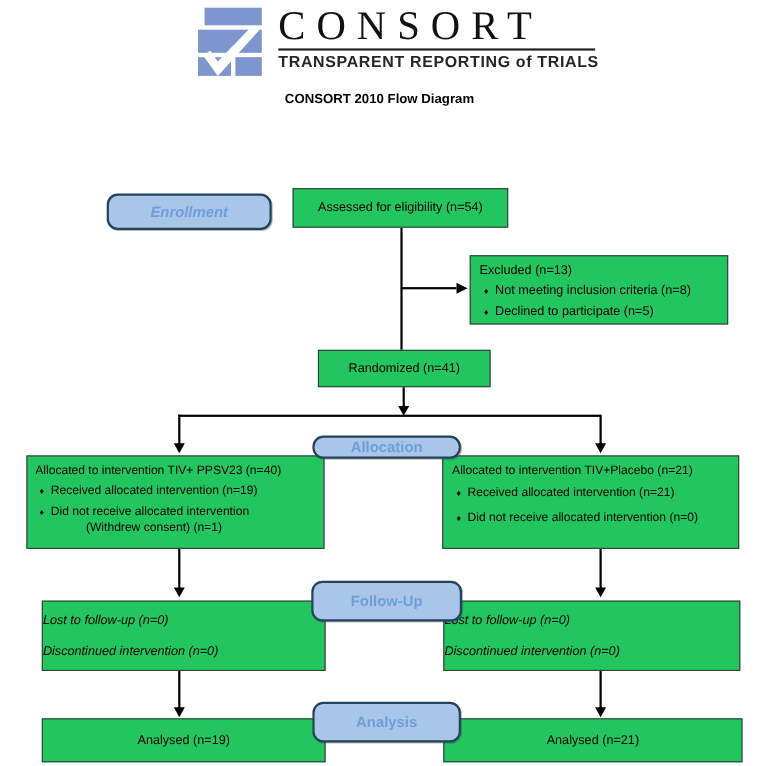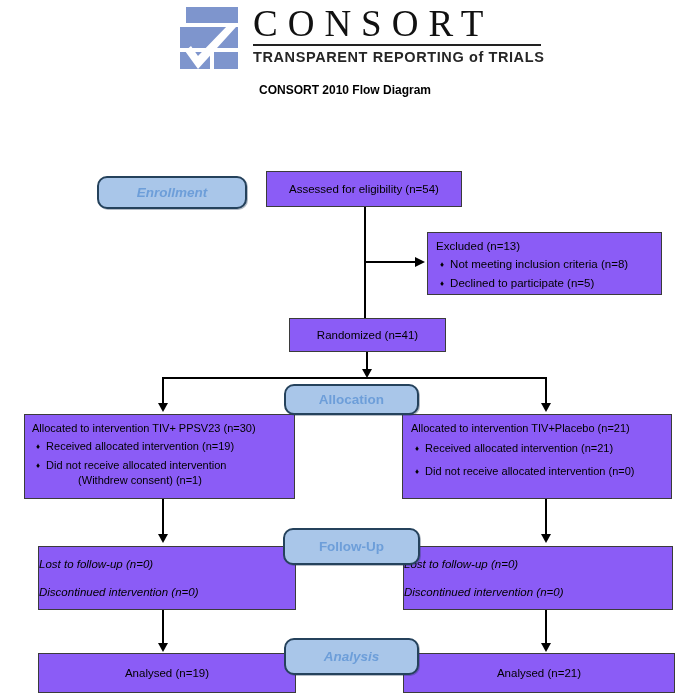--- a/index.html
+++ b/index.html
@@ -38,27 +38,27 @@
     position:absolute;z-index:6;
     background:var(--label-fill);
     border:2px solid var(--label-border);
     border-radius:10px;
     color:var(--label-text);
     font-weight:bold;font-size:13.5px;
     display:flex;align-items:center;justify-content:center;
     box-shadow:1px 1px 0 rgba(40,60,90,.35);
   }
   #pill-enrollment{left:97px;top:176px;width:150px;height:33px;font-style:italic;}
-  #pill-allocation{left:284px;top:384px;width:135px;height:31px;}
+  #pill-allocation{left:284px;top:396px;width:135px;height:21px;}
   #pill-followup{left:283px;top:528px;width:137px;height:37px;}
-  #pill-analysis{left:284px;top:638px;width:135px;height:37px;font-style:italic;}
+  #pill-analysis{left:284px;top:638px;width:135px;height:37px;}
 
   
   .box{
-    position:absolute;z-index:3;background:#8b5cf6;
+    position:absolute;z-index:3;background:#22c55e;
     border:1.5px solid var(--box-border);
     font-size:11.5px;color:#000;
   }
   .box.center{display:flex;align-items:center;justify-content:center;text-align:center;}
   #box-assessed{left:266px;top:171px;width:196px;height:36px;}
   #box-excluded{left:427px;top:232px;width:235px;height:63px;padding:7px 8px;}
   #box-randomized{left:289px;top:318px;width:157px;height:34px;}
   #box-alloc-left{left:24px;top:414px;width:271px;height:85px;padding:7px 6px 6px 7px;font-size:11px;}
   #box-alloc-right{left:402px;top:414px;width:270px;height:85px;padding:7px 22px 6px 8px;font-size:11px;}
   #box-followup-left{left:38px;top:546px;width:258px;height:64px;}
@@ -136,21 +136,21 @@
       <span class="bul">♦</span>
       <span>Declined to participate (n=5)</span>
     </div>
   </div>
 
   <div class="box center" id="box-randomized">
     <span>Randomized (n=41)</span>
   </div>
 
   <div class="box" id="box-alloc-left">
-    <div>Allocated to intervention TIV+ PPSV23 (n=30)</div>
+    <div>Allocated to intervention TIV+ PPSV23 (n=40)</div>
     <div class="li">
       <span class="bul">♦</span>
       <span>Received allocated intervention  (n=19)</span>
     </div>
     <div class="li">
       <span class="bul">♦</span>
       <span>Did not receive allocated intervention</span>
     </div>
     <div class="cont">(Withdrew consent) (n=1)</div>
   </div>

